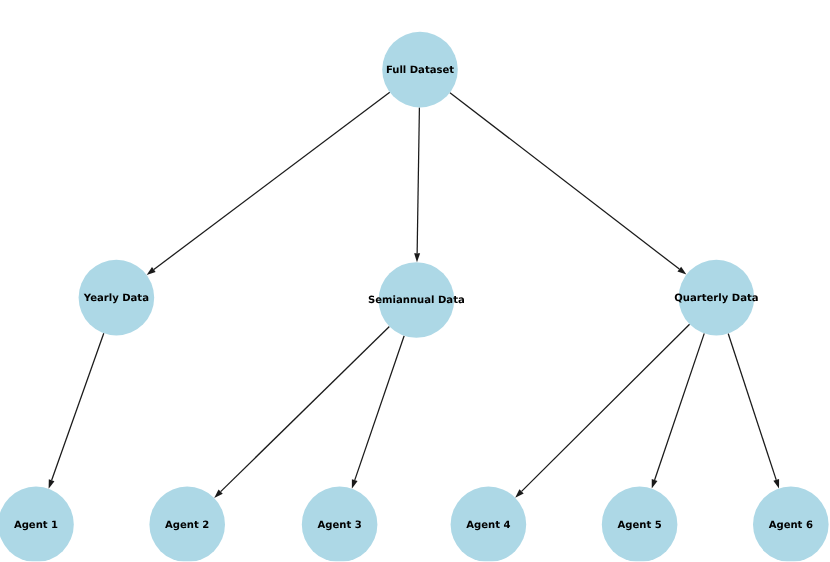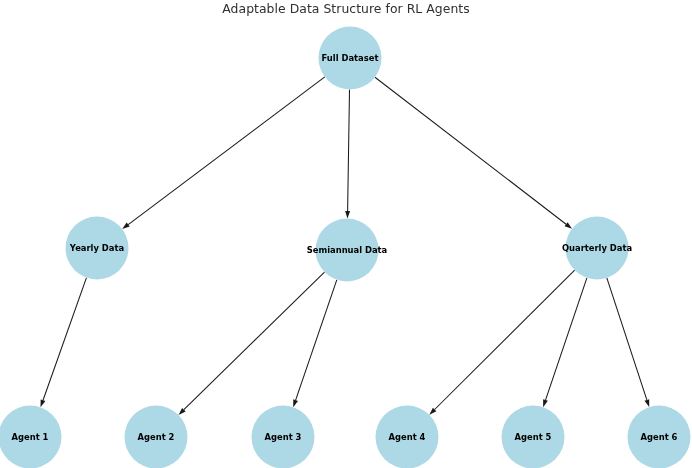--- a/index.html
+++ b/index.html
@@ -60,21 +60,20 @@
   .arrow-head {
     fill: #1a1a1a;
     stroke: none;
   }
 </style>
 </head>
 <body>
 
 <div id="canvas">
 
-  <div id="title">Adaptable Data Structure for RL Agents</div>
 
   <svg id="graph-svg" viewBox="0 0 692 468">
     <g id="edges-layer">
         <g>
           <line x1="324.81" y1="76.92" x2="128.19" y2="224.58" class="edge-line"></line>
           <polygon points="122.19,229.08 126.68,222.58 129.69,226.58" class="arrow-head"></polygon>
         </g>
         <g>
           <line x1="349.51" y1="89.50" x2="347.61" y2="211.00" class="edge-line"></line>
           <polygon points="347.49,218.50 345.11,210.97 350.11,211.04" class="arrow-head"></polygon>

